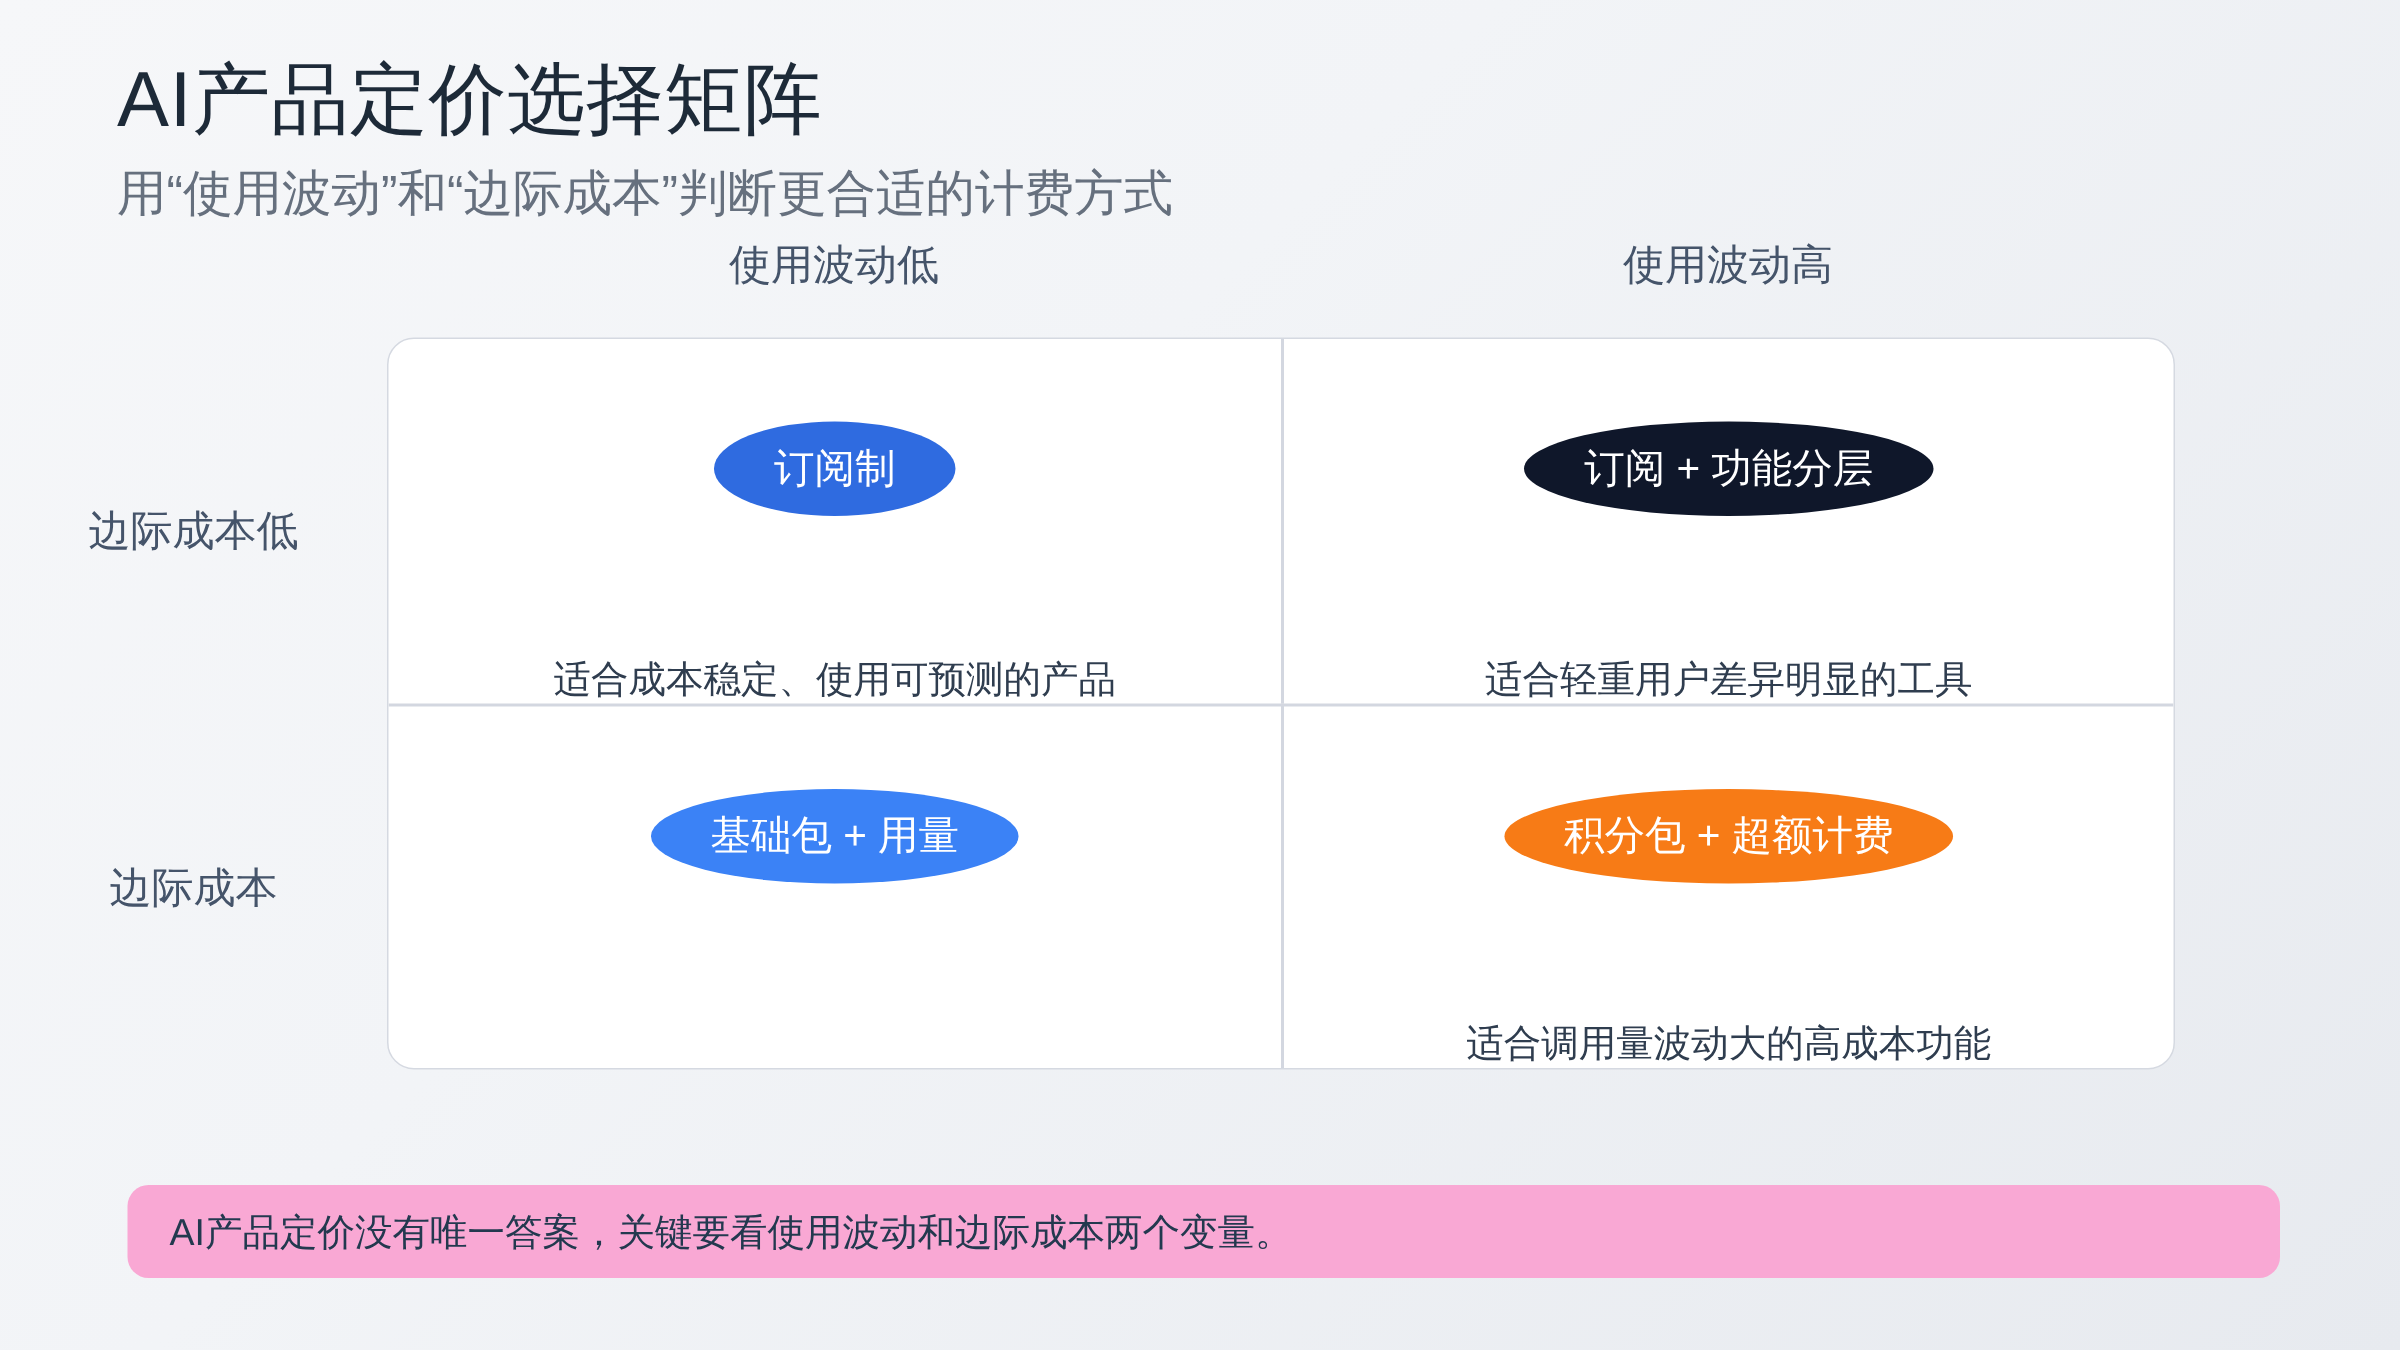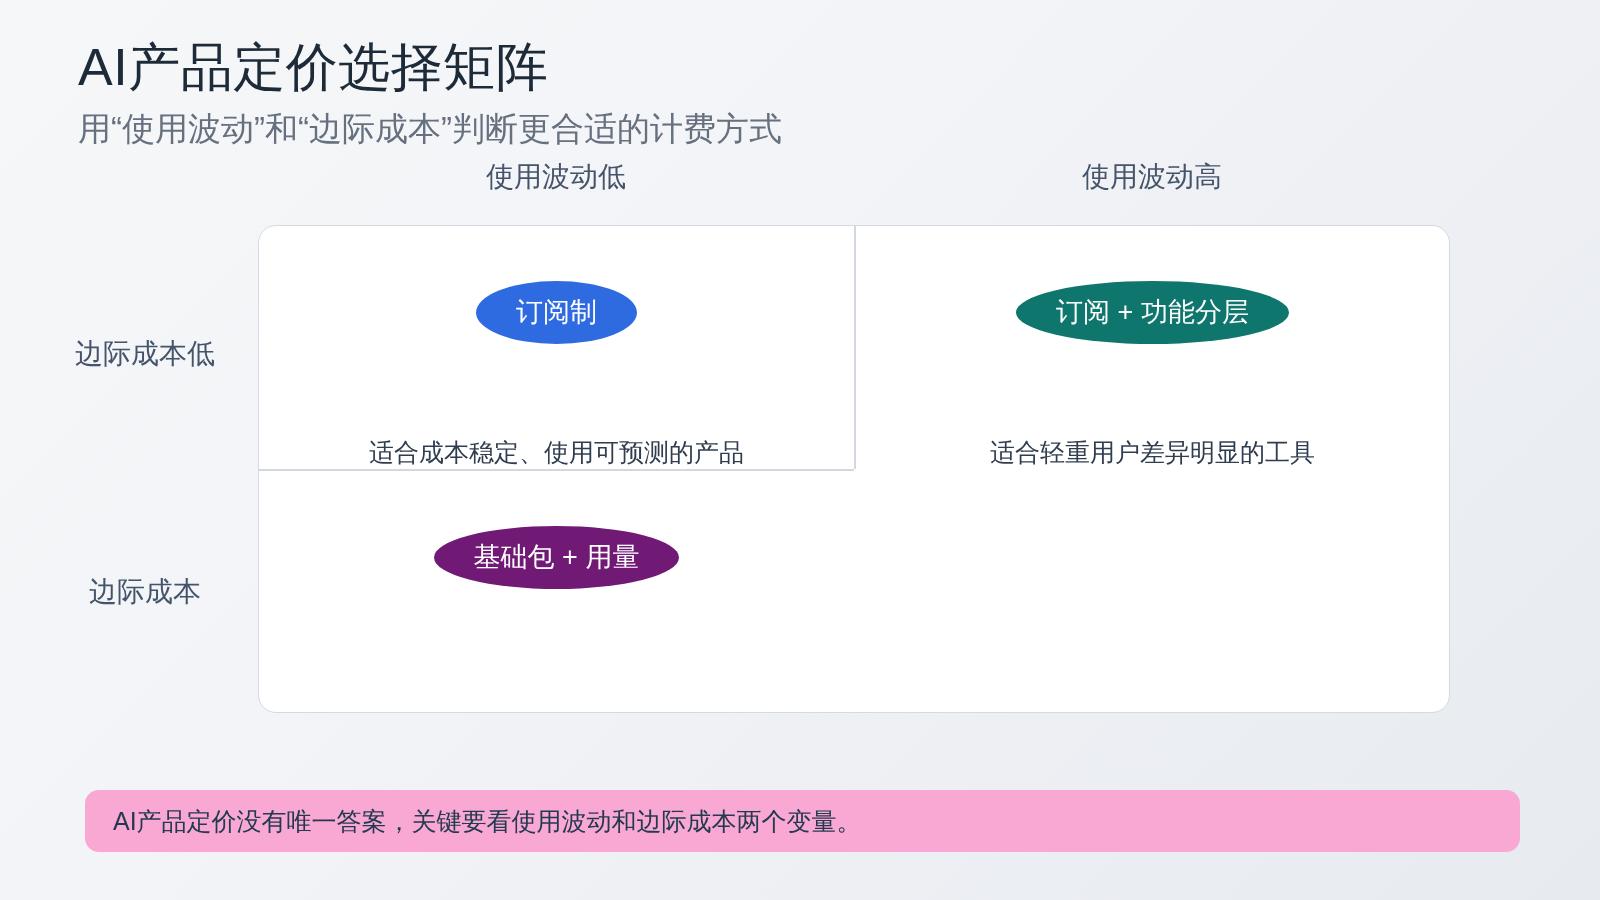--- a/index.html
+++ b/index.html
@@ -63,21 +63,21 @@
   .row-headers {
     position: absolute;
     left: 0px;
     top: 225px;
     width: 258px;
     height: 488px;
   }
 
   .row-header {
     position: absolute;
-    left: 16px;
+    left: 0;
     width: 258px;
     text-align: center;
     font-size: 28px;
     color: #45546a;
     white-space: nowrap;
   }
 
   .row-header.r0 { top: 110px; }
   .row-header.r1 { top: 348px; }
 
@@ -118,22 +118,22 @@
     justify-content: center;
     border-radius: 50%;
     color: #ffffff;
     font-size: 27px;
     line-height: 1;
     white-space: nowrap;
     padding: 18px 40px;
   }
 
   .pill-blue   { background: #2f6be0; }
-  .pill-purple { background: #0f766e; }
-  .pill-green  { background: #701a75; }
+  .pill-purple { background: #0f172a; }
+  .pill-green  { background: #3b82f6; }
   .pill-orange { background: #f77b16; }
 
   .quad-desc {
     margin-top: 30px;
     font-size: 25px;
     color: #2f3d4f;
     white-space: nowrap;
     text-align: center;
   }
 
@@ -184,18 +184,22 @@
 
   <div class="quadrant q-tr">
     <span class="pill pill-purple">订阅 + 功能分层</span>
     <div class="quad-desc">适合轻重用户差异明显的工具</div>
   </div>
 
   <div class="quadrant q-bl">
     <span class="pill pill-green">基础包 + 用量</span>
   </div>
 
+  <div class="quadrant q-br">
+    <span class="pill pill-orange">积分包 + 超额计费</span>
+    <div class="quad-desc">适合调用量波动大的高成本功能</div>
+  </div>
 
 </div>
 
 <div class="footer">
   <div class="footer-text">AI产品定价没有唯一答案，关键要看使用波动和边际成本两个变量。</div>
 </div>
 
 </body></html>

